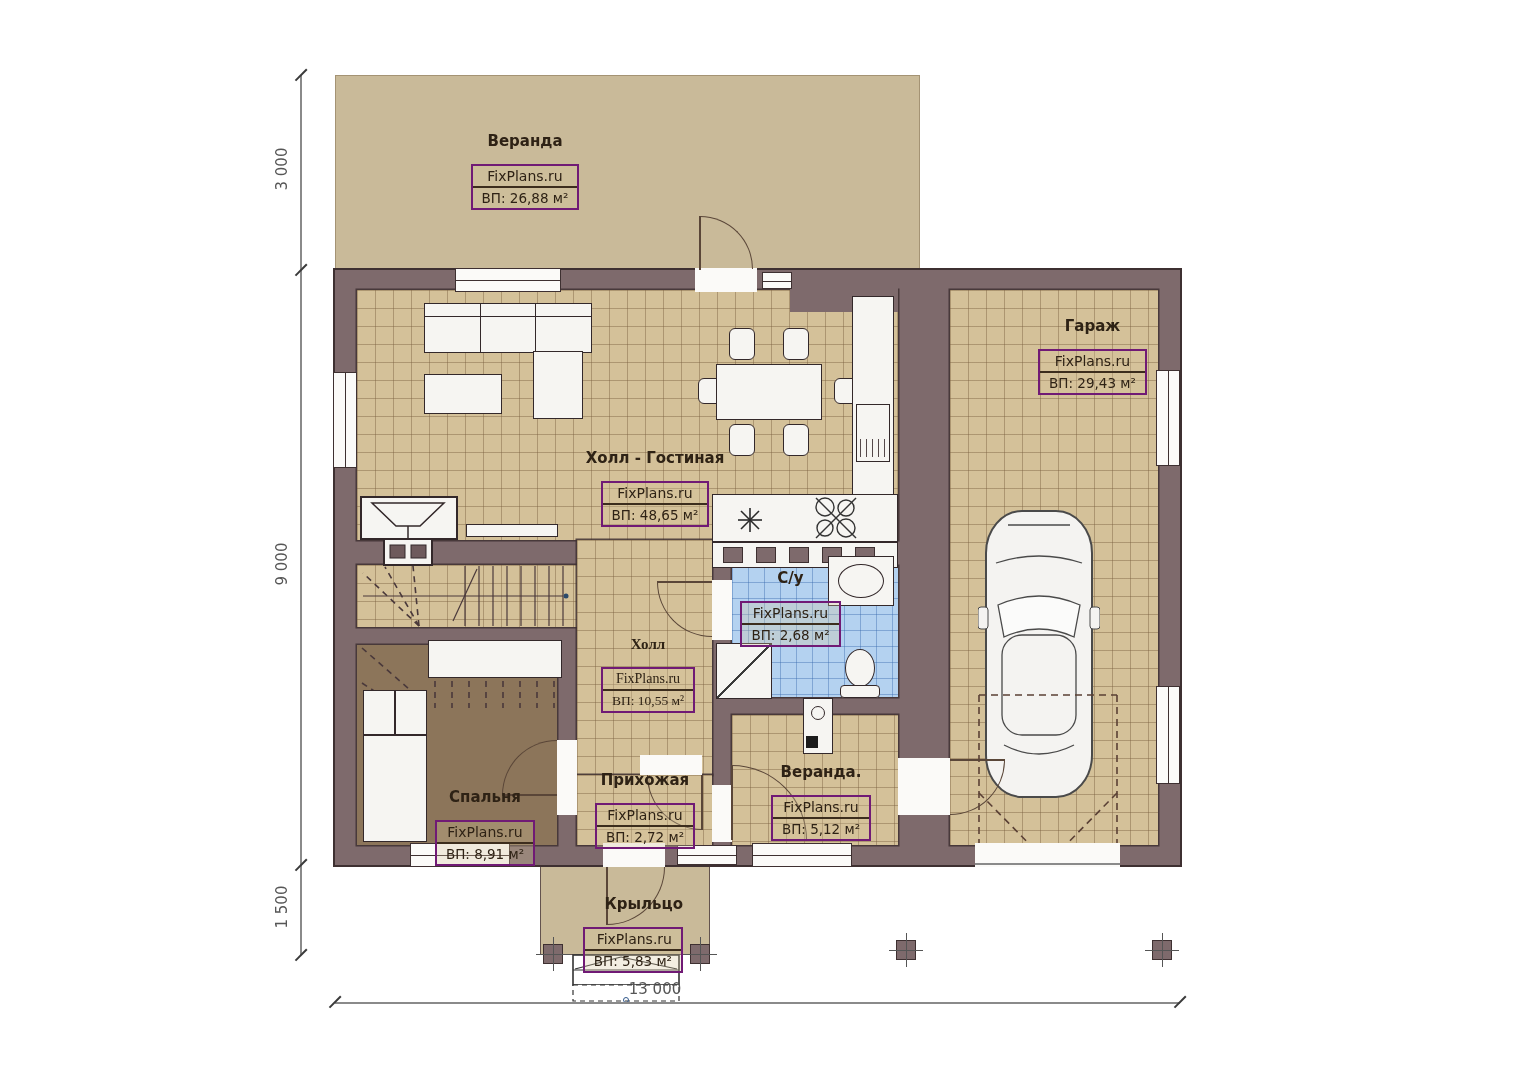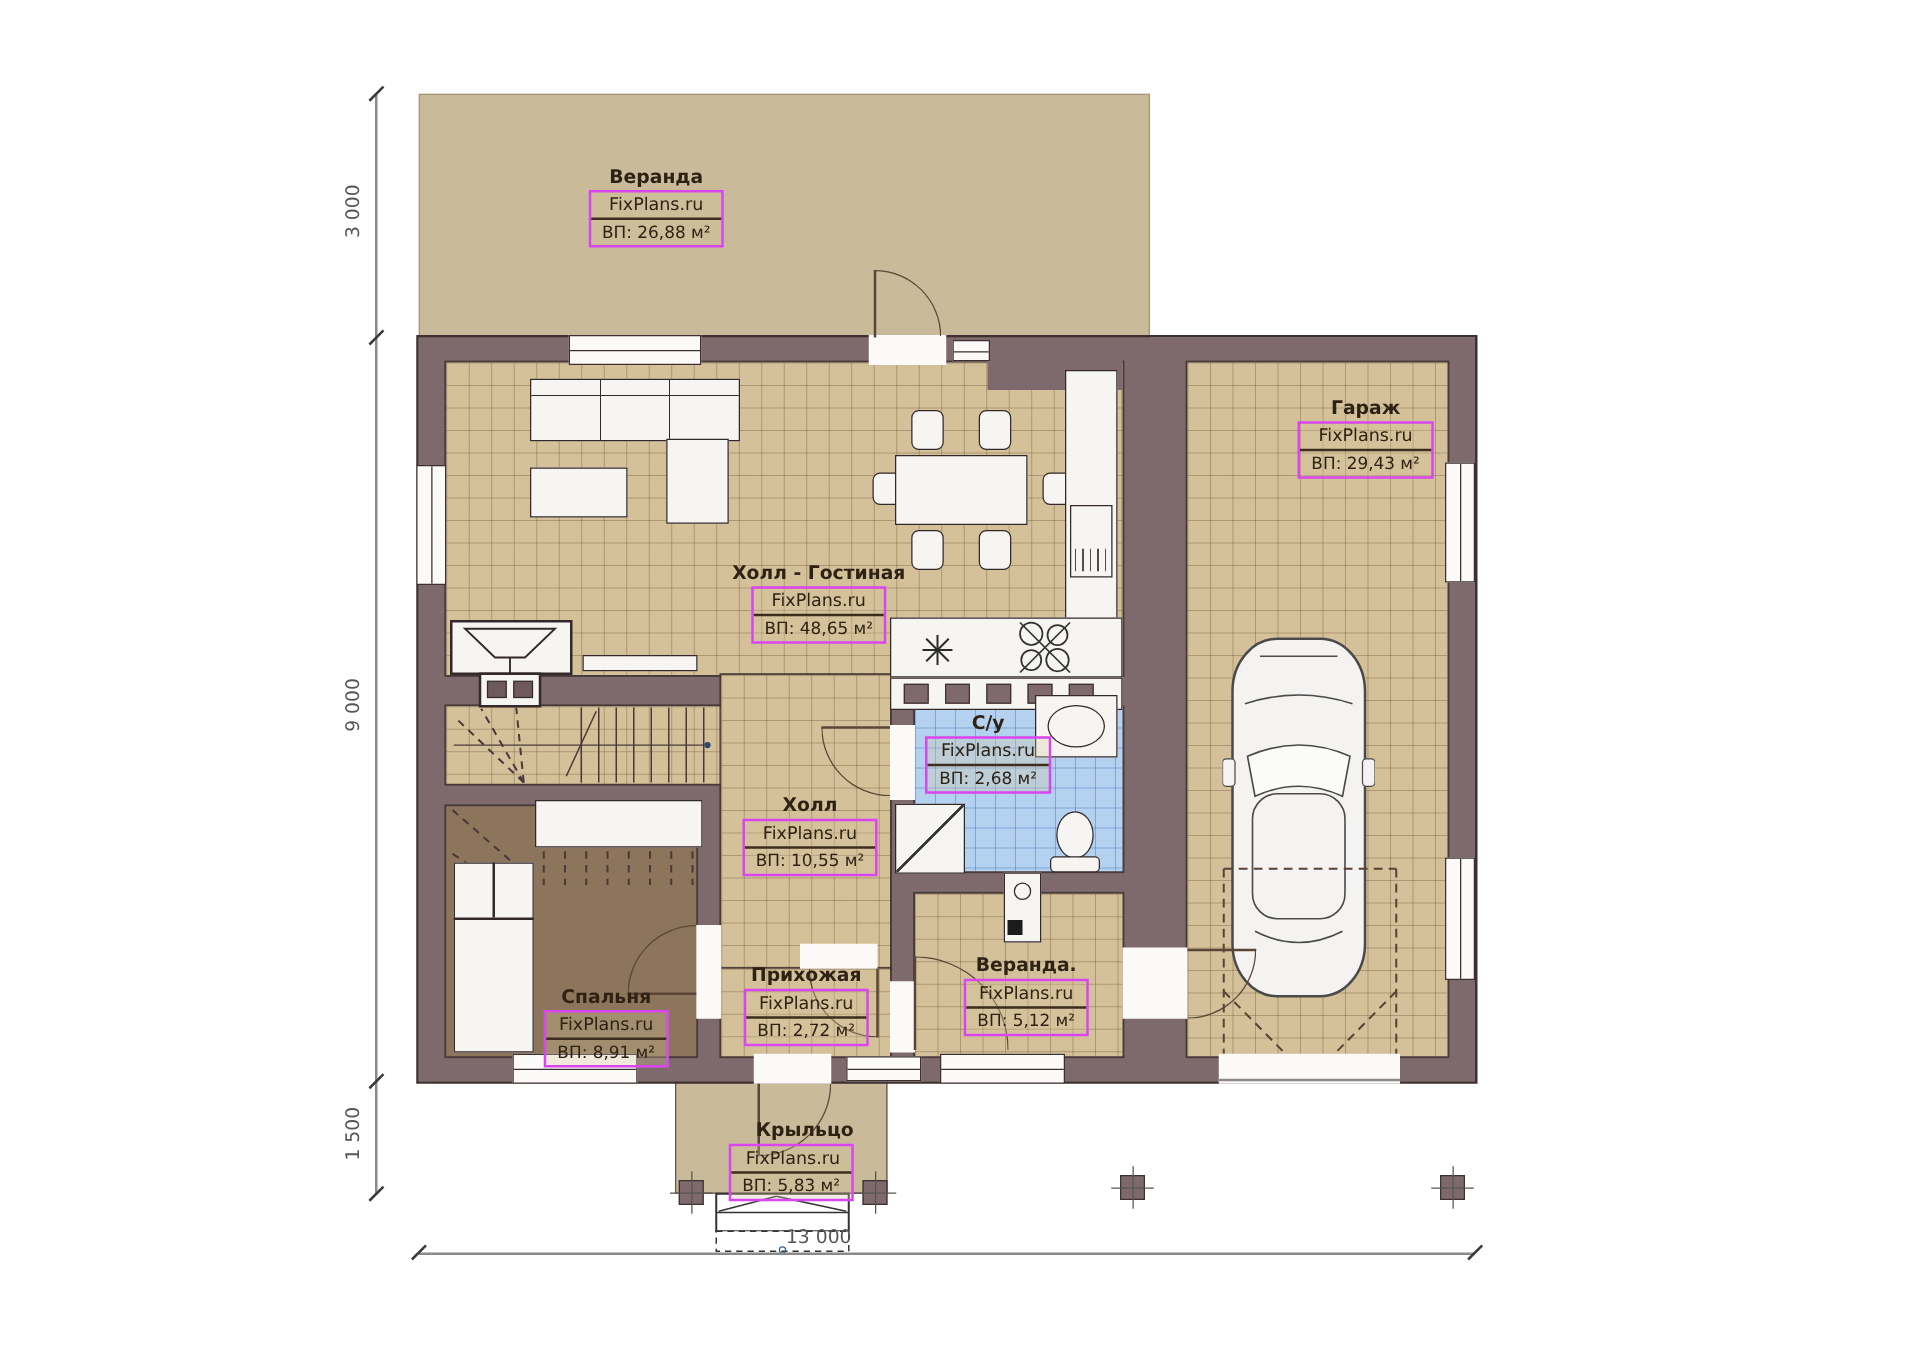--- a/index.html
+++ b/index.html
@@ -31,21 +31,21 @@
   .arc-br{border-left:none;border-top:none;border-bottom-right-radius:100%;}
   .arc-bl{border-right:none;border-top:none;border-bottom-left-radius:100%;}
   .leaf{position:absolute;background:#5a4638;}
   
   .pillar{position:absolute;width:20px;height:20px;background:#7e6a6c;border:1.6px solid #3e3031;box-sizing:border-box;}
   .pillar::before{content:"";position:absolute;left:-8px;right:-8px;top:50%;height:1px;background:#555;}
   .pillar::after{content:"";position:absolute;top:-8px;bottom:-8px;left:50%;width:1px;background:#555;}
   
   .rlabel{position:absolute;z-index:7;text-align:center;color:#2e2215;}
   .rname{font-weight:bold;font-size:15px;line-height:17px;margin-bottom:2px;}
-  .lbox{display:inline-block;background:rgba(216,198,160,.30);border:2px solid #d946ef;}
+  .lbox{display:inline-block;background:rgba(216,198,160,.30);border:2px solid #701a75;margin-top:12px;}
   .lrow{padding:1px 9px;font-size:14px;line-height:18px;white-space:nowrap;}
   .lrow + .lrow{border-top:2px solid #3c2d1d;}
   .lrow.area{font-size:13.5px;}
   
   .dimline{background:#8a8a8a;position:absolute;}
   .tick{position:absolute;width:16px;height:1.6px;background:#3a3a3a;transform:rotate(-45deg);}
   .vdim{position:absolute;width:80px;text-align:center;color:#565656;font-size:15px;transform:rotate(-90deg);}
   .hdim{position:absolute;width:110px;text-align:center;color:#565656;font-size:15px;}
   .shower-diag{background-image:linear-gradient(to bottom right,transparent calc(50% - 1px),#3a3a3a calc(50% - 1px),#3a3a3a calc(50% + 1px),transparent calc(50% + 1px));}
   .fridge::after{content:"";position:absolute;left:3px;right:3px;bottom:4px;height:18px;
@@ -252,21 +252,21 @@
   <div class="rlabel" style="left:560px;top:450px;width:190px;">
     <div class="rname">Холл - Гостиная</div>
     <div class="lbox"><div class="lrow">FixPlans.ru</div>
       <div class="lrow area">ВП: 48,65 м²</div></div>
   </div>
   <div class="rlabel" style="left:728px;top:570px;width:125px;">
     <div class="rname">С/у</div>
     <div class="lbox"><div class="lrow">FixPlans.ru</div>
       <div class="lrow area">ВП: 2,68 м²</div></div>
   </div>
-  <div class="rlabel" style="left:583px;top:636px;width:130px;">
+  <div class="rlabel" style="left:583px;top:636px;width:130px;font-family:Liberation Serif, serif;">
     <div class="rname">Холл</div>
     <div class="lbox"><div class="lrow">FixPlans.ru</div>
       <div class="lrow area">ВП: 10,55 м²</div></div>
   </div>
   <div class="rlabel" style="left:420px;top:789px;width:130px;">
     <div class="rname">Спальня</div>
     <div class="lbox"><div class="lrow">FixPlans.ru</div>
       <div class="lrow area">ВП: 8,91 м²</div></div>
   </div>
   <div class="rlabel" style="left:585px;top:772px;width:120px;">

